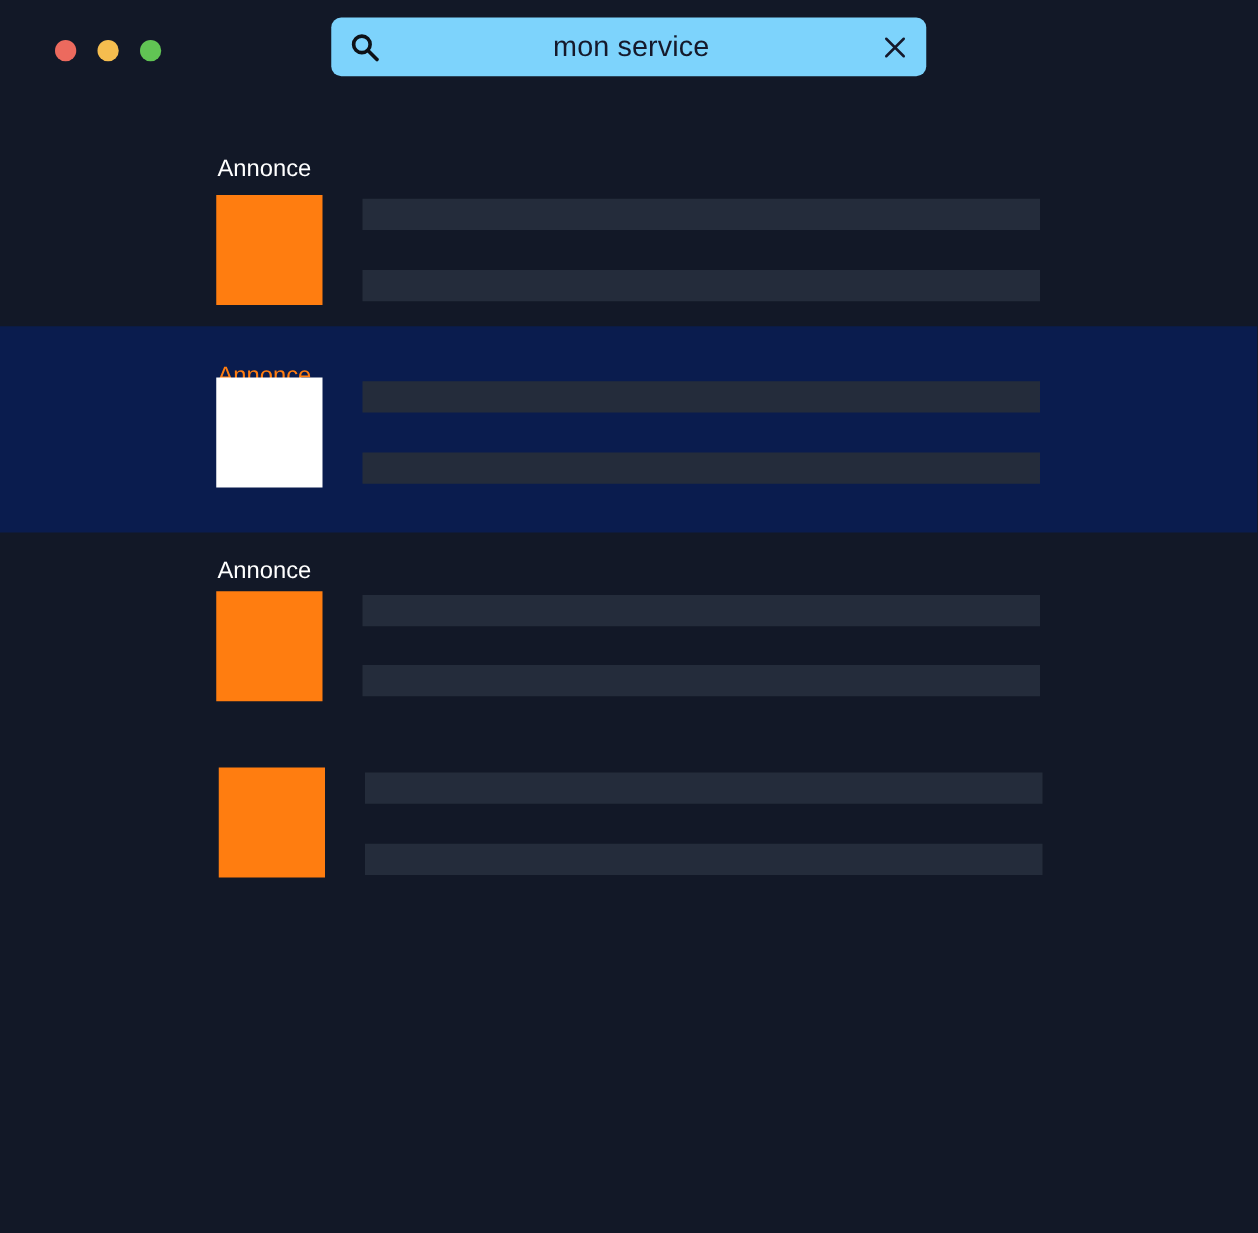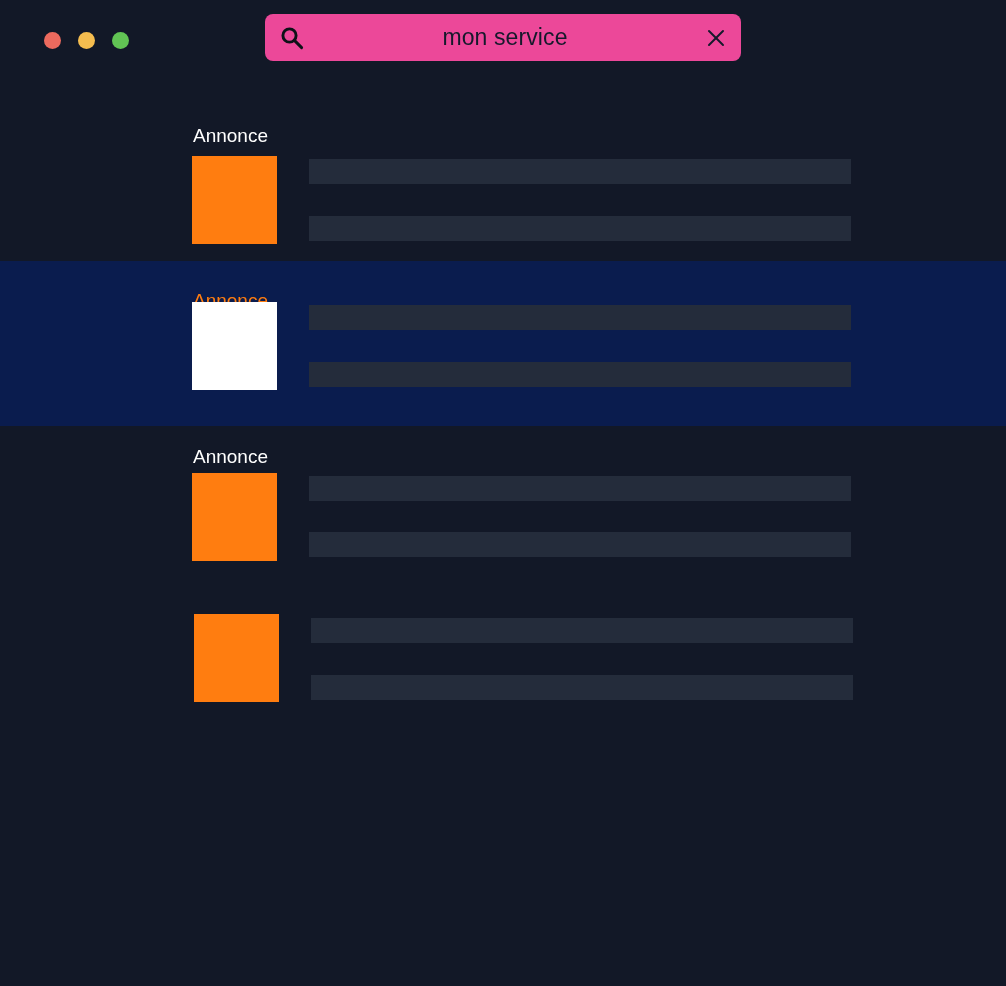--- a/index.html
+++ b/index.html
@@ -33,21 +33,21 @@
   .dot-minimize{ background: #F5BD4F; }
   .dot-zoom    { background: #61C454; }
 
   
   #search-bar {
     position: absolute;
     left: 265px;
     top: 14px;
     width: 476px;
     height: 47px;
-    background: #ec4899;
+    background: #7dd3fc;
     border-radius: 8px;
     display: flex;
     align-items: center;
     box-sizing: border-box;
     padding: 0 14px 0 14px;
   }
   #search-icon {
     flex: 0 0 auto;
     width: 26px;
     height: 26px;
@@ -78,21 +78,20 @@
   
   #results-list {
     position: absolute;
     left: 0;
     top: 95px;
     width: 1006px;
   }
   .result-item {
     position: relative;
     box-sizing: border-box;
-    padding-left: 19px;
   }
   .result-item.highlighted {
     background: #0A1C4E;
   }
   .result-inner {
     position: relative;
     padding: 0;
   }
   .annonce-label {
     font-size: 19px;

